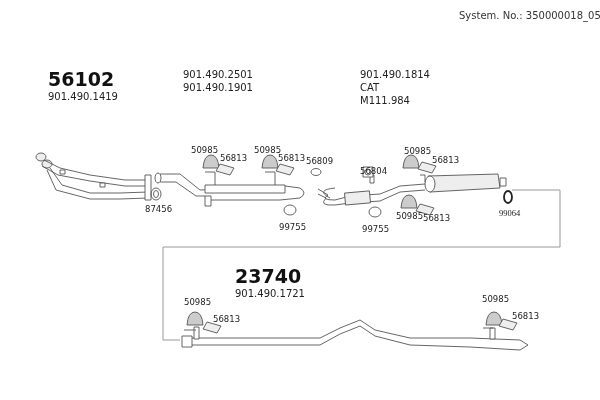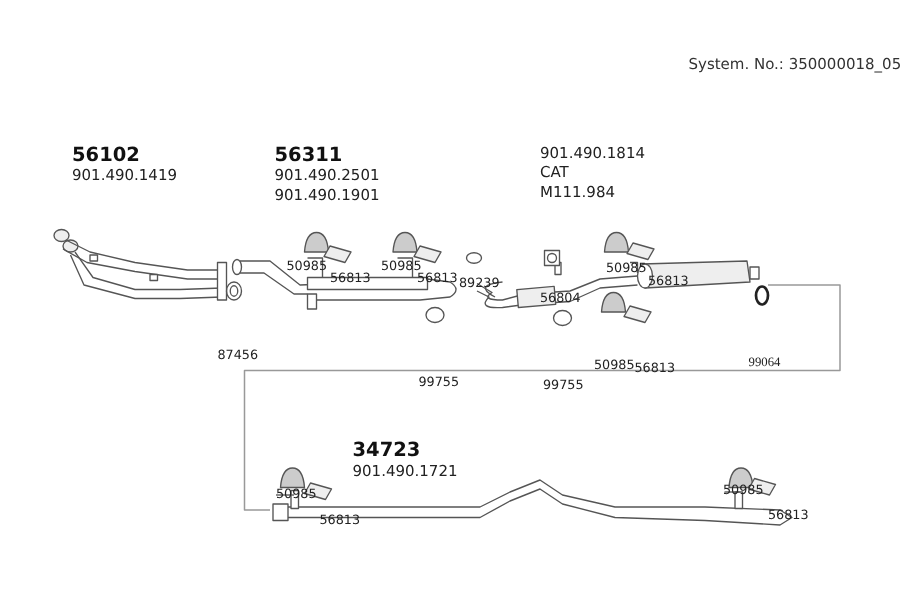--- a/index.html
+++ b/index.html
@@ -1,45 +1,44 @@
 <!DOCTYPE html>
 <html><head>
 <meta charset="utf-8">
 <style>
   html, body { margin: 0; padding: 0; background: #ffffff; }
   body { width: 600px; height: 400px; position: relative; overflow: hidden;
          font-family: "DejaVu Sans", sans-serif; color: #222; }
-  .txt { position: absolute; white-space: nowrap; margin-top: 28px; }
+  .txt { position: absolute; white-space: nowrap; }
   .sysno { font-size: 10px; color: #333; }
-  .assy-num { font-size: 13px; font-weight: bold; color: #111; }
+  .assy-num { font-size: 19px; font-weight: bold; color: #111; }
   .assy-line { font-size: 10px; color: #222; line-height: 13px; }
   .plbl { font-size: 8.5px; color: #222; text-align: right; }
   svg.diagram { position: absolute; left: 0; top: 0; }
 </style>
 </head>
 <body>
 
 <div class="txt sysno" style="left:459px; top:10px;">System. No.: 350000018_05</div>
 
 <div class="txt" style="left:48px; top:68px;">
   <div class="assy-num">56102</div>
   <div class="assy-line">901.490.1419</div>
 </div>
 <div class="txt" style="left:183px; top:68px;">
-  <div class="assy-num">56311</div>
   <div class="assy-line">901.490.2501</div>
   <div class="assy-line">901.490.1901</div>
 </div>
 <div class="txt" style="left:360px; top:68px;">
   <div class="assy-line">901.490.1814</div>
   <div class="assy-line">CAT</div>
   <div class="assy-line">M111.984</div>
 </div>
 <div class="txt" style="left:235px; top:265px;">
-  <div class="assy-num">34723</div>
+  <div class="assy-num">23740</div>
   <div class="assy-line">901.490.1721</div>
 </div>
 
 <svg class="diagram" width="600" height="400" viewBox="0 0 600 400">
   <g fill="none" stroke="#555" stroke-width="0.9" stroke-linejoin="round">
 
     <path d="M512,190 L560,190 L560,247 L163,247 L163,340 L180,340" stroke="#999" stroke-width="1"></path>
 
     <g>
       <ellipse cx="41" cy="157" rx="5" ry="4" fill="#eee"></ellipse>
@@ -120,21 +119,21 @@
       <ellipse cx="508" cy="197" rx="4" ry="6" stroke="#222" stroke-width="1.8"></ellipse>
     </g>
   </g>
 </svg>
 
 <div class="txt plbl" style="left:145px; top:204px;">87456</div>
 <div class="txt plbl" style="left:191px; top:145px;">50985</div>
 <div class="txt plbl" style="left:220px; top:153px;">56813</div>
 <div class="txt plbl" style="left:254px; top:145px;">50985</div>
 <div class="txt plbl" style="left:278px; top:153px;">56813</div>
-<div class="txt plbl" style="left:306px; top:156px;">89239</div>
+<div class="txt plbl" style="left:306px; top:156px;">56809</div>
 <div class="txt plbl" style="left:360px; top:166px;">56804</div>
 <div class="txt plbl" style="left:279px; top:222px;">99755</div>
 <div class="txt plbl" style="left:362px; top:224px;">99755</div>
 <div class="txt plbl" style="left:404px; top:146px;">50985</div>
 <div class="txt plbl" style="left:432px; top:155px;">56813</div>
 <div class="txt plbl" style="left:396px; top:211px;">50985</div>
 <div class="txt plbl" style="left:423px; top:213px;">56813</div>
 <div class="txt plbl" style="left:499px; top:208px;font-family:Liberation Serif, serif;">99064</div>
 <div class="txt plbl" style="left:184px; top:297px;">50985</div>
 <div class="txt plbl" style="left:213px; top:314px;">56813</div>

